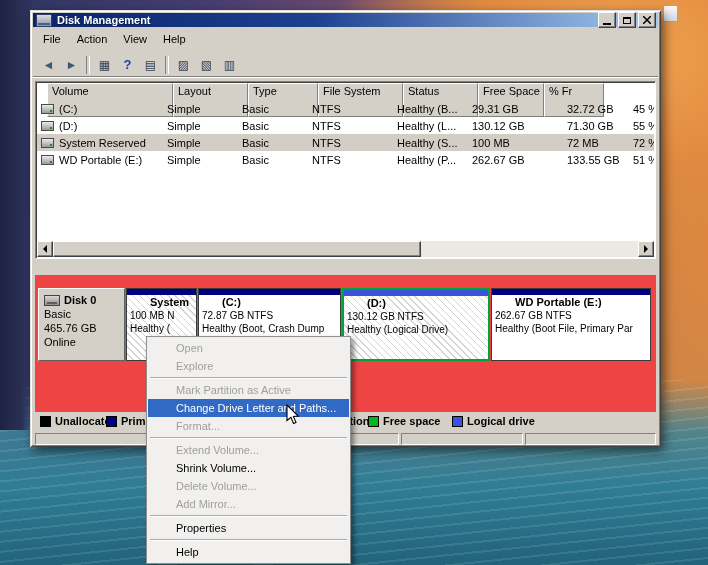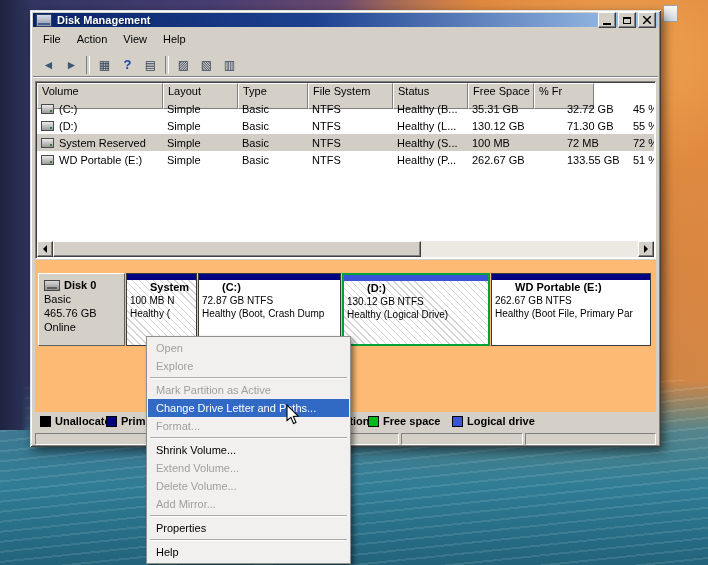--- a/index.html
+++ b/index.html
@@ -46,21 +46,21 @@
   .tool-btn{width:23px;height:20px;display:flex;align-items:center;justify-content:center;
     font-size:12px;color:#3c5a78;flex:none;}
   .tool-btn.dark{color:#33415a;}
   .tool-btn.q{color:#1a3fae;font-weight:bold;font-size:13px;}
   .tool-sep{width:2px;height:18px;border-left:1px solid #808080;border-right:1px solid #ffffff;margin:0 3px;flex:none;}
 
   
   .listpane{position:absolute;left:5px;top:71px;width:621px;height:178px;background:#ffffff;
     border:1px solid;border-color:#808080 #ffffff #ffffff #808080;
     box-shadow:inset 1px 1px 0 #404040;box-sizing:border-box;overflow:hidden;}
-  .lv-header{position:absolute;left:1px;top:1px;right:1px;height:26px;display:flex;overflow:hidden;}
+  .lv-header{position:absolute;left:11px;top:1px;right:1px;height:34px;display:flex;overflow:hidden;}
   .lv-hcell{flex:none;background:#d4d0c8;border:1px solid;border-color:#ffffff #808080 #808080 #ffffff;
     font-size:11px;padding:1px 4px;box-sizing:border-box;white-space:nowrap;overflow:hidden;}
   .lv-rows{position:absolute;left:1px;top:18px;right:1px;bottom:17px;overflow:hidden;}
   .lv-row{position:absolute;left:0;right:0;height:17px;display:flex;align-items:center;font-size:11px;}
   .lv-row.selected{background:#d2cec6;}
   .lv-cell{flex:none;padding:0 4px;box-sizing:border-box;white-space:nowrap;overflow:hidden;display:flex;align-items:center;}
   .w0{width:126px}.w1{width:75px}.w2{width:70px}.w3{width:85px}.w4{width:75px}.w5{width:95px}.w6{width:66px}.w7{width:60px}
   .drive-ico{display:inline-block;width:13px;height:10px;flex:none;margin-right:5px;
     background:linear-gradient(#ececec,#9a9a9a);border:1px solid #4a4a4a;position:relative;box-sizing:border-box;}
   .drive-ico::after{content:"";position:absolute;right:1px;bottom:1px;width:2px;height:2px;background:#2f7d2f;}
@@ -68,21 +68,21 @@
   .sb-btn{position:absolute;top:0;width:16px;height:16px;background:#d4d0c8;
     border:1px solid;border-color:#ffffff #404040 #404040 #ffffff;box-shadow:inset -1px -1px 0 #808080;
     box-sizing:border-box;display:flex;align-items:center;justify-content:center;}
   .sb-left{left:0}.sb-right{right:0}
   .tri-l{width:0;height:0;border:4px solid transparent;border-right-color:#000;margin-left:-4px;}
   .tri-r{width:0;height:0;border:4px solid transparent;border-left-color:#000;margin-right:-4px;}
   .sb-thumb{position:absolute;left:16px;top:0;width:368px;height:16px;background:#d4d0c8;
     border:1px solid;border-color:#ffffff #404040 #404040 #ffffff;box-shadow:inset -1px -1px 0 #808080;box-sizing:border-box;}
 
   
-  .diskpane{position:absolute;left:5px;top:250px;width:621px;height:153px;background:#fdba74;overflow:hidden;}
+  .diskpane{position:absolute;left:5px;top:265px;width:621px;height:153px;background:#ef4444;overflow:hidden;}
   .disk-label{position:absolute;left:3px;top:13px;width:87px;height:73px;background:#d4d0c8;
     border:1px solid;border-color:#ffffff #606060 #606060 #ffffff;box-sizing:border-box;
     font-size:11px;padding:4px 5px;line-height:14px;}
   .disk-head{display:flex;align-items:center;gap:4px;font-weight:bold;}
   .hd-ico{width:16px;height:11px;background:linear-gradient(#d8d8d8,#8f8f8f);border:1px solid #444;
     position:relative;flex:none;box-sizing:border-box;}
   .hd-ico::after{content:"";position:absolute;left:2px;bottom:1px;right:2px;height:2px;background:#5d5d5d;}
   .part{position:absolute;top:13px;height:73px;background:#ffffff;border:1px solid #3a3a3a;
     box-sizing:border-box;overflow:hidden;font-size:10px;line-height:13px;}
   .part.hatched{background-image:repeating-linear-gradient(45deg,#ffffff 0 4px,#d4d4d4 4px 5px);}
@@ -95,21 +95,21 @@
   .legend{position:absolute;left:5px;top:402px;width:621px;height:20px;background:#d4d0c8;font-size:11px;font-weight:bold;}
   .leg-item{position:absolute;top:3px;display:flex;align-items:center;white-space:nowrap;}
   .leg-sq{width:9px;height:9px;border:1px solid #000;margin-right:4px;flex:none;box-sizing:content-box;}
   .statusbar{position:absolute;left:5px;top:423px;width:621px;height:12px;display:flex;}
   .sb-panel{border:1px solid;border-color:#808080 #ffffff #ffffff #808080;box-sizing:border-box;height:12px;}
   .sp0{width:364px}.sp1{width:122px;margin-left:2px}.sp2{width:131px;margin-left:2px}
 
   
   .ctxmenu{position:absolute;left:146px;top:336px;width:205px;background:#f1f0ee;
     border:1px solid #8f8f8f;box-shadow:3px 3px 5px rgba(0,0,0,.45);padding:2px 1px;z-index:50;box-sizing:border-box;}
-  .cm-item{height:18px;line-height:18px;padding-left:8px;font-size:11px;color:#000;white-space:nowrap;overflow:hidden;}
+  .cm-item{height:18px;line-height:18px;padding-left:28px;font-size:11px;color:#000;white-space:nowrap;overflow:hidden;}
   .cm-item.disabled{color:#9f9f9f;}
   .cm-item.hl{color:#ffffff;}
   .cm-sep{height:0;margin:2px 2px;border-top:1px solid #aaa;border-bottom:1px solid #fdfdfd;}
 
   .cursor{position:absolute;left:286px;top:404px;z-index:60;}
 </style>
 </head>
 <body>
 
 <div class="desktop">
@@ -168,21 +168,21 @@
       <div class="lv-rows">
         <div class="lv-row" style="top:0">
           <div class="lv-cell w0">
               <span class="drive-ico"></span>
               <span>(C:)</span>
             </div>
           <div class="lv-cell w1">Simple</div>
           <div class="lv-cell w2">Basic</div>
           <div class="lv-cell w3">NTFS</div>
           <div class="lv-cell w4">Healthy (B...</div>
-          <div class="lv-cell w5">35.31 GB</div>
+          <div class="lv-cell w5">29.31 GB</div>
           <div class="lv-cell w6">32.72 GB</div>
           <div class="lv-cell w7">45 %</div>
         </div>
         <div class="lv-row" style="top:17px">
           <div class="lv-cell w0">
               <span class="drive-ico"></span>
               <span>(D:)</span>
             </div>
           <div class="lv-cell w1">Simple</div>
           <div class="lv-cell w2">Basic</div>
@@ -298,22 +298,22 @@
   </div>
 
   <div class="ctxmenu">
     <div class="cm-item disabled">Open</div>
     <div class="cm-item disabled">Explore</div>
     <div class="cm-sep"></div>
     <div class="cm-item disabled">Mark Partition as Active</div>
     <div class="cm-item hl" style="background: rgb(49, 106, 197);">Change Drive Letter and Paths...</div>
     <div class="cm-item disabled">Format...</div>
     <div class="cm-sep"></div>
+    <div class="cm-item disabled">Extend Volume...</div>
     <div class="cm-item">Shrink Volume...</div>
-    <div class="cm-item disabled">Extend Volume...</div>
     <div class="cm-item disabled">Delete Volume...</div>
     <div class="cm-item disabled">Add Mirror...</div>
     <div class="cm-sep"></div>
     <div class="cm-item">Properties</div>
     <div class="cm-sep"></div>
     <div class="cm-item">Help</div>
   </div>
 
   <svg class="cursor" width="20" height="22">
     <path d="M1 1 L1 16.5 L4.9 13.3 L7.5 19.5 L10 18.4 L7.4 12.4 L12.2 12.1 Z" fill="#ffffff" stroke="#000000" stroke-width="1.1"></path>

